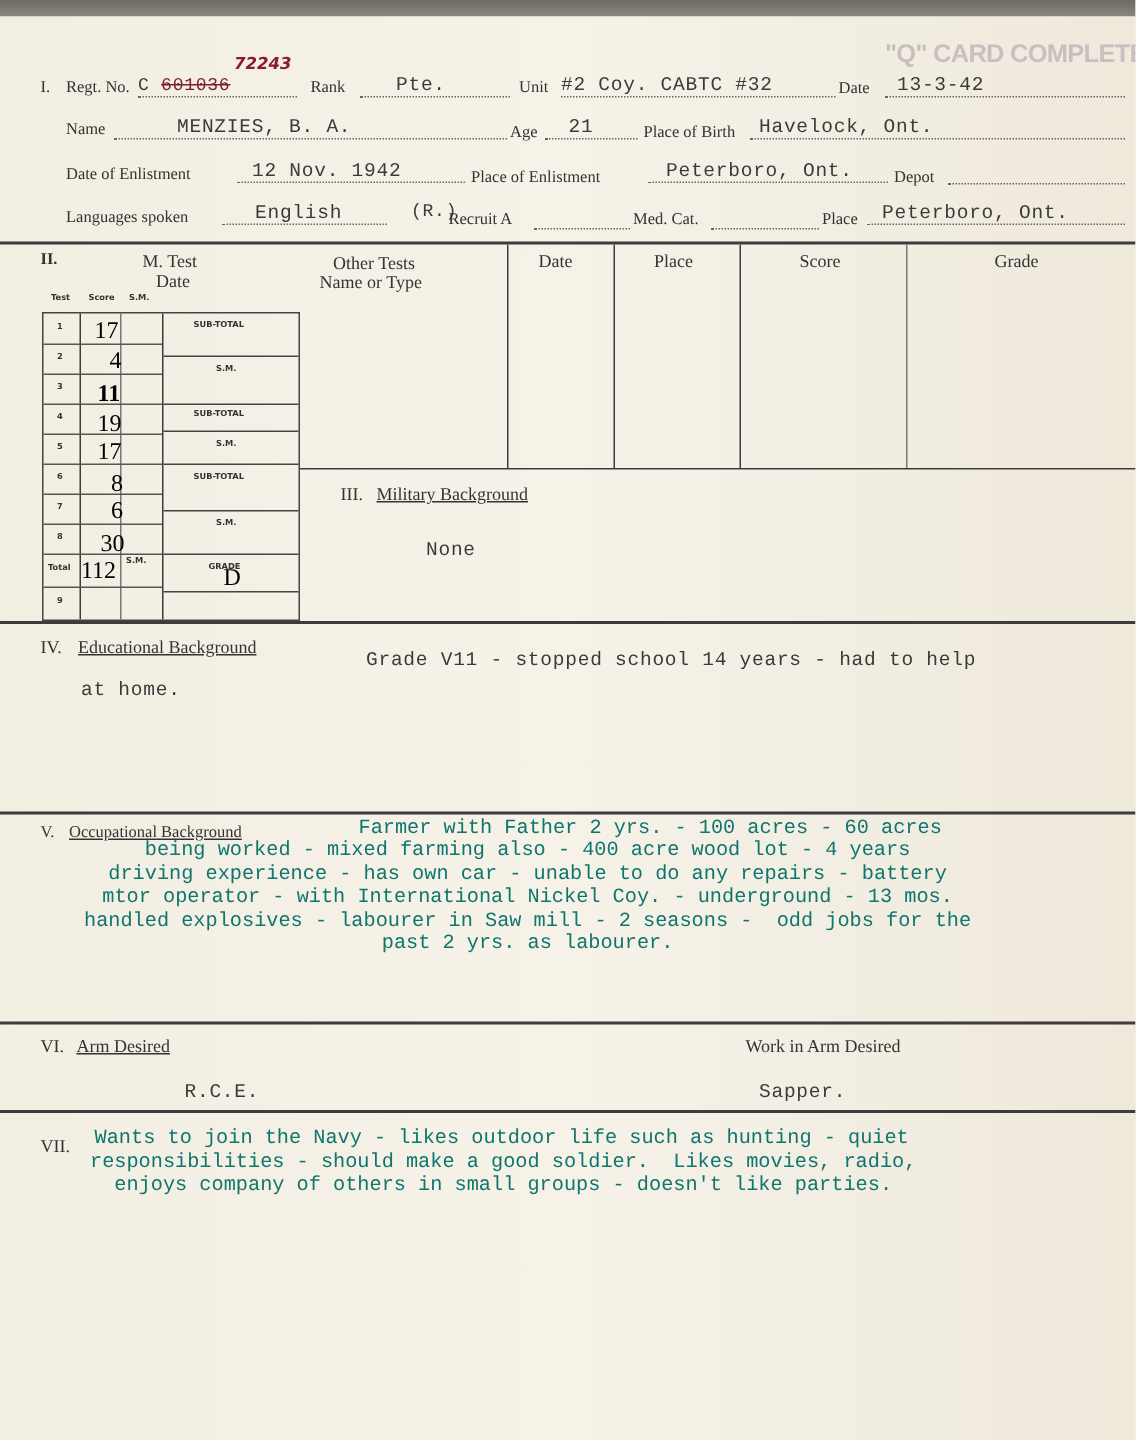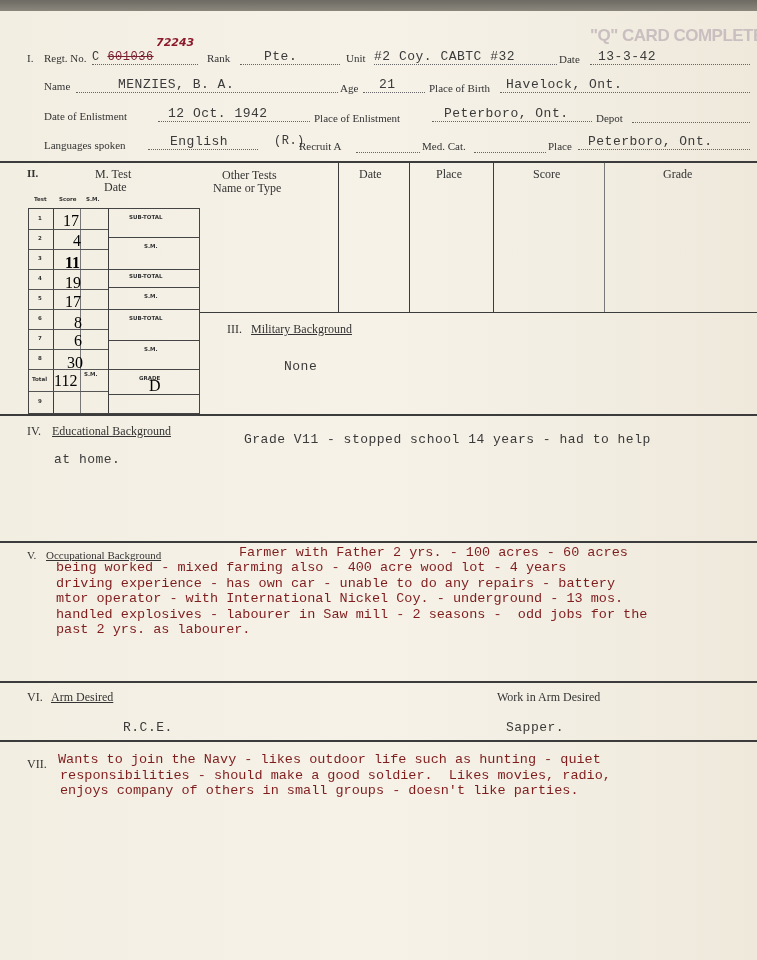--- a/index.html
+++ b/index.html
@@ -17,21 +17,21 @@
   .typed { font-family:"Liberation Mono", monospace; font-size:13px; color:#3a3a3a; letter-spacing:0.5px; }
   .dots { border-bottom:1px dotted #666; }
   .hline { position:absolute; height:2px; background:#3c3c3c; }
   .vline { position:absolute; width:1px; background:#3c3c3c; }
   .stamp { font-family:"Liberation Sans", sans-serif; font-size:17px; color:#c9bfc0; letter-spacing:-0.5px; font-weight:bold; }
   .red { font-family:"DejaVu Sans", sans-serif; font-style:italic; font-size:11px; color:#8b1a2a; font-weight:bold; }
   .strike { font-family:"Liberation Mono", monospace; font-size:12px; color:#7a2030; text-decoration:line-through; }
   .tiny { font-family:"DejaVu Sans", sans-serif; font-size:5.5px; color:#333; font-weight:bold; }
   .hand { font-family:"Liberation Serif", serif; font-size:16px; color:#000000; }
   .ul { text-decoration:underline; }
-  .para { font-family:"Liberation Mono", monospace; font-size:13.5px; line-height:15.5px; color:#7f1d1d; white-space:pre; }
+  .para { font-family:"Liberation Mono", monospace; font-size:13.5px; line-height:15.5px; color:#0f766e; white-space:pre;text-align:center; }
 </style>
 </head>
 <body>
 
 <div class="topbar"></div>
 <div class="paper"></div>
 
 <div class="abs stamp" style="left:590px;top:26px;">"Q" CARD COMPLETE</div>
 
 <div>
@@ -50,21 +50,21 @@
   <span class="abs typed dots" style="left:590px;top:49px;width:160px;padding-left:8px;box-sizing:border-box;">13-3-42</span>
 
   <span class="abs lbl" style="left:44px;top:80px;text-align:right;">Name</span>
   <span class="abs typed dots" style="left:76px;top:77px;width:262px;padding-left:42px;box-sizing:border-box;">MENZIES, B. A.</span>
   <span class="abs lbl" style="left:340px;top:82px;">Age</span>
   <span class="abs typed dots" style="left:363px;top:77px;width:62px;padding-left:16px;box-sizing:border-box;">21</span>
   <span class="abs lbl" style="left:429px;top:82px;">Place of Birth</span>
   <span class="abs typed dots" style="left:500px;top:77px;width:250px;padding-left:6px;box-sizing:border-box;">Havelock, Ont.</span>
 
   <span class="abs lbl" style="left:44px;top:110px;">Date of Enlistment</span>
-  <span class="abs typed dots" style="left:158px;top:106px;width:152px;padding-left:10px;box-sizing:border-box;">12 Oct. 1942</span>
+  <span class="abs typed dots" style="left:158px;top:106px;width:152px;padding-left:10px;box-sizing:border-box;">12 Nov. 1942</span>
   <span class="abs lbl" style="left:314px;top:112px;">Place of Enlistment</span>
   <span class="abs typed dots" style="left:432px;top:106px;width:160px;padding-left:12px;box-sizing:border-box;">Peterboro, Ont.</span>
   <span class="abs lbl" style="left:596px;top:112px;">Depot</span>
   <span class="abs dots" style="left:632px;top:108px;width:118px;height:14px;"></span>
 
   <span class="abs lbl" style="left:44px;top:139px;">Languages spoken</span>
   <span class="abs typed dots" style="left:148px;top:134px;width:110px;padding-left:22px;box-sizing:border-box;">English</span>
   <span class="abs typed" style="left:274px;top:134px;font-size:12px;">(R.)</span>
   <span class="abs lbl" style="left:299px;top:140px;">Recruit A</span>
   <span class="abs dots" style="left:356px;top:140px;width:64px;height:12px;"></span>

